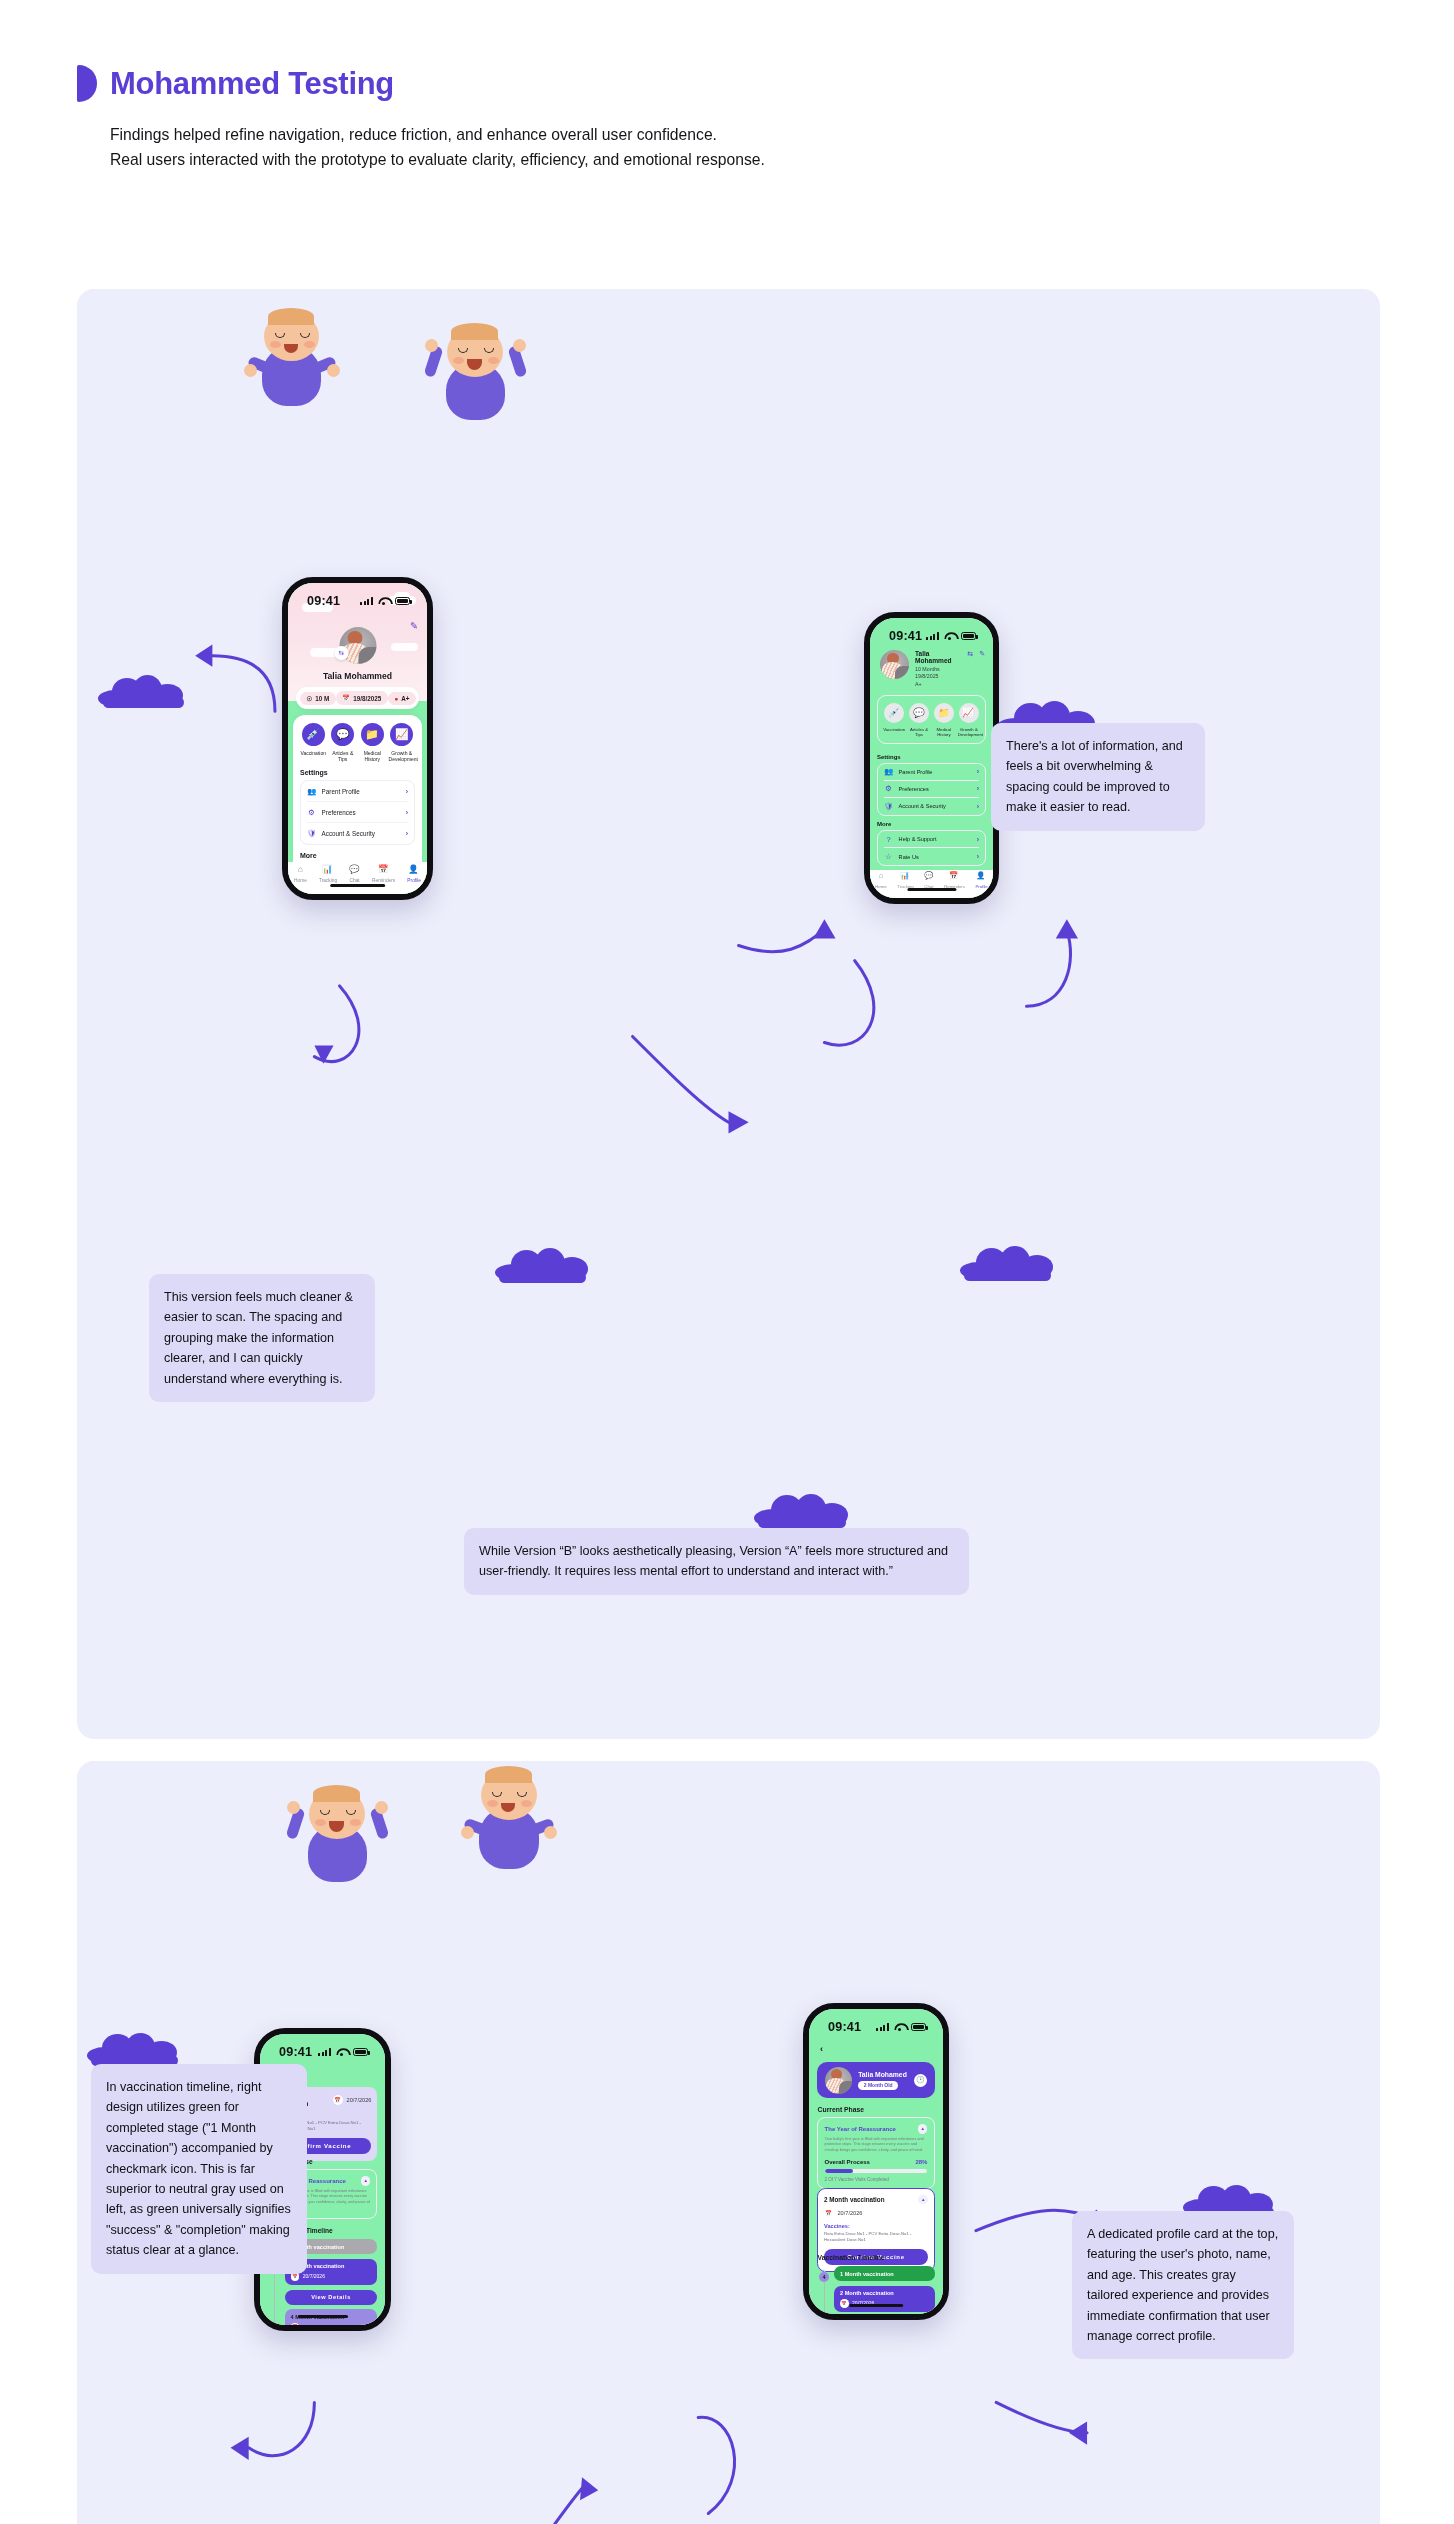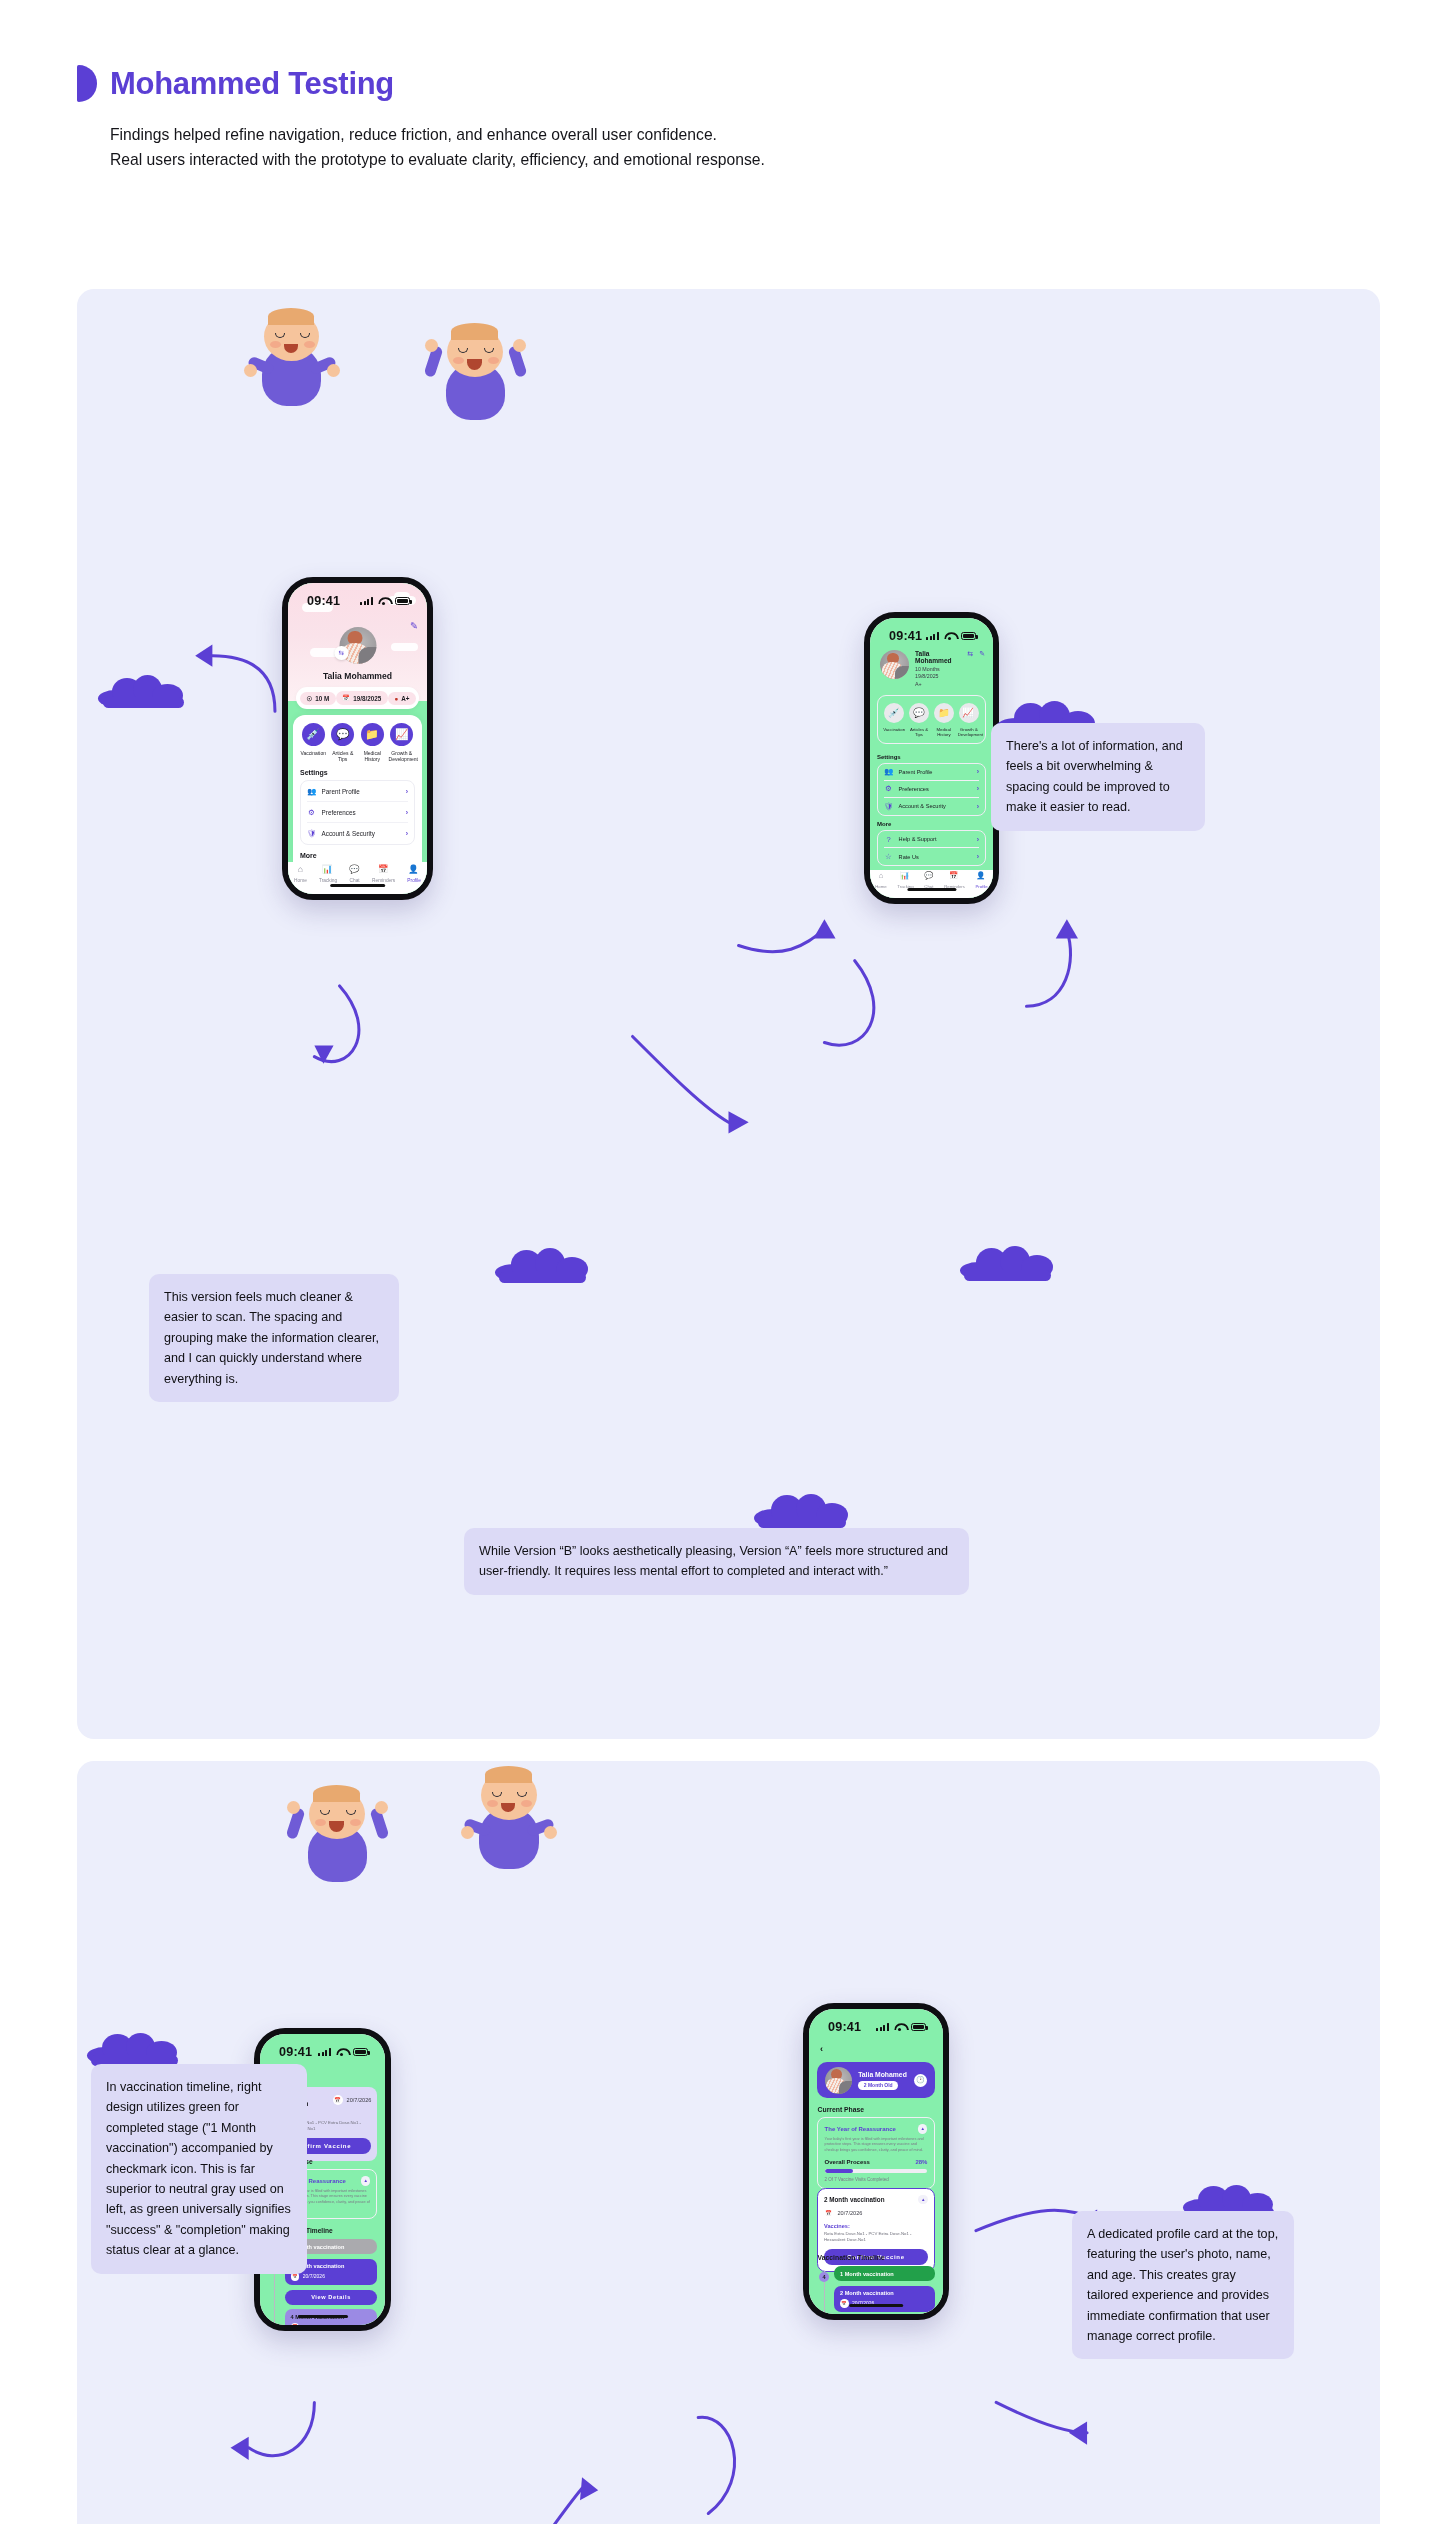--- a/index.html
+++ b/index.html
@@ -581,38 +581,38 @@
     </div>
     <div class="bubble" style="left:914px; top:434px; width:214px;">There's a lot of information, and feels a bit overwhelming &amp; spacing could be improved to make it easier to read.</div>
 
     <div class="cloudpuff" style="left:418px; top:959px; width:96px; height:33px;">
       <i style="left:0;top:16px;width:38px;height:17px;"></i>
       <i style="left:16px;top:2px;width:31px;height:29px;"></i>
       <i style="left:40px;top:0px;width:30px;height:30px;"></i>
       <i style="left:61px;top:9px;width:32px;height:24px;"></i>
       <i style="left:4px;top:24px;width:87px;height:11px;border-radius:9px;"></i>
     </div>
-    <div class="bubble" style="left:72px; top:985px; width:250px;">This version feels much cleaner &amp; easier to scan. The spacing and grouping make the information clearer, and I can quickly understand where everything is.</div>
+    <div class="bubble" style="left:72px; top:985px; width:226px;">This version feels much cleaner &amp; easier to scan. The spacing and grouping make the information clearer, and I can quickly understand where everything is.</div>
 
     <div class="cloudpuff" style="left:883px; top:957px; width:96px; height:33px;">
       <i style="left:0;top:16px;width:38px;height:17px;"></i>
       <i style="left:16px;top:2px;width:31px;height:29px;"></i>
       <i style="left:40px;top:0px;width:30px;height:30px;"></i>
       <i style="left:61px;top:9px;width:32px;height:24px;"></i>
       <i style="left:4px;top:24px;width:87px;height:11px;border-radius:9px;"></i>
     </div>
 
     <div class="cloudpuff" style="left:677px; top:1205px; width:96px; height:33px;">
       <i style="left:0;top:15px;width:38px;height:18px;"></i>
       <i style="left:17px;top:1px;width:32px;height:30px;"></i>
       <i style="left:42px;top:0px;width:30px;height:29px;"></i>
       <i style="left:62px;top:9px;width:32px;height:24px;"></i>
       <i style="left:4px;top:23px;width:88px;height:11px;border-radius:9px;"></i>
     </div>
-    <div class="bubble" style="left:387px; top:1239px; width:505px;">While Version “B” looks aesthetically pleasing, Version “A” feels more structured and user-friendly. It requires less mental effort to completed and interact with.”</div>
+    <div class="bubble" style="left:387px; top:1239px; width:505px;">While Version “B” looks aesthetically pleasing, Version “A” feels more structured and user-friendly. It requires less mental effort to understand and interact with.”</div>
   </div>
 
   <div class="panel" id="panel-2">
 
     <div class="babyfig" style="left:210px; top:18px; width:101px; height:106px;">
       <div class="bf-body" style="left:21px; top:46px; width:59px; height:57px;"></div>
       <div class="bf-arm" style="left:3px; top:29px; width:11px; height:31px; transform:rotate(18deg);"></div>
       <div class="bf-arm" style="right:3px; top:29px; width:11px; height:31px; transform:rotate(-18deg);"></div>
       <div class="bf-hand" style="left:0px; top:22px; width:13px;height:13px;"></div>
       <div class="bf-hand" style="right:0px; top:22px; width:13px;height:13px;"></div>

